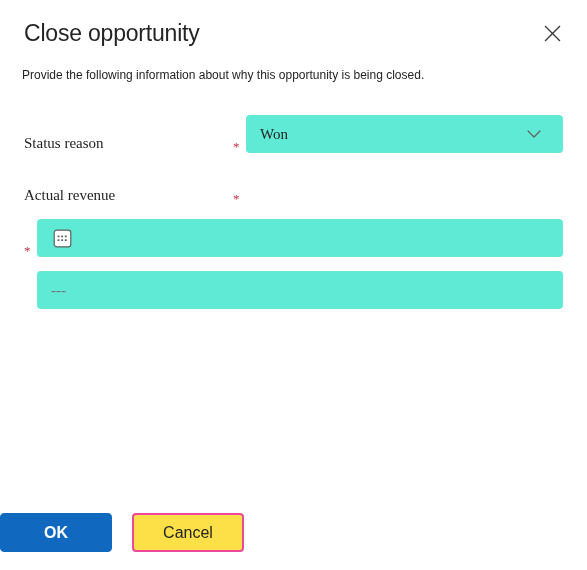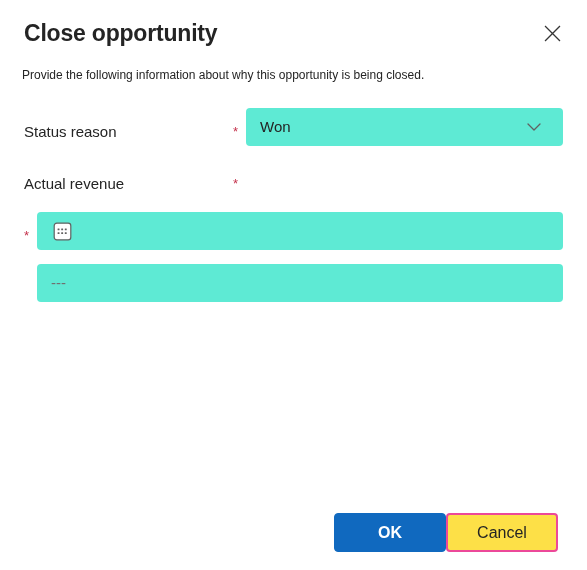--- a/index.html
+++ b/index.html
@@ -24,21 +24,21 @@
     background: #ffffff;
   }
 
   
   .dialog-header {
     position: relative;
     padding: 18px 24px 0 24px;
   }
   .dialog-title {
     font-size: 23px;
-    font-weight: bold;
+    font-weight: normal;
     line-height: 30px;
     letter-spacing: -0.2px;
     color: #242424;
     margin: 0;
   }
   .close-button {
     position: absolute;
     top: 17px;
     right: 19px;
     width: 32px;
@@ -62,22 +62,23 @@
     line-height: 23px;
     color: #242424;
   }
 
   
   .form {
     padding: 14px 24px 0 24px;
   }
   .field-row {
     display: flex;
-    align-items: center;
+    align-items: flex-end;
     height: 52px;
+    font-family: Liberation Serif, serif;
   }
   .field-label {
     width: 209px;
     flex: 0 0 209px;
     font-size: 15px;
     line-height: 20px;
     color: #242424;
     padding-top: 9px;
     box-sizing: border-box;
   }
@@ -131,22 +132,21 @@
     background: transparent;
     border: none;
     padding: 0;
     cursor: pointer;
   }
 
   
   .dialog-footer {
     margin-top: auto;
     display: flex;
-    justify-content: flex-end;
-    gap: 0;
+    gap: 20px;
     padding: 0 29px 18px 0;
   }
   .btn {
     min-width: 112px;
     height: 39px;
     border-radius: 4px;
     font-size: 16px;
     font-family: "Liberation Sans", sans-serif;
     font-weight: normal;
     cursor: pointer;

